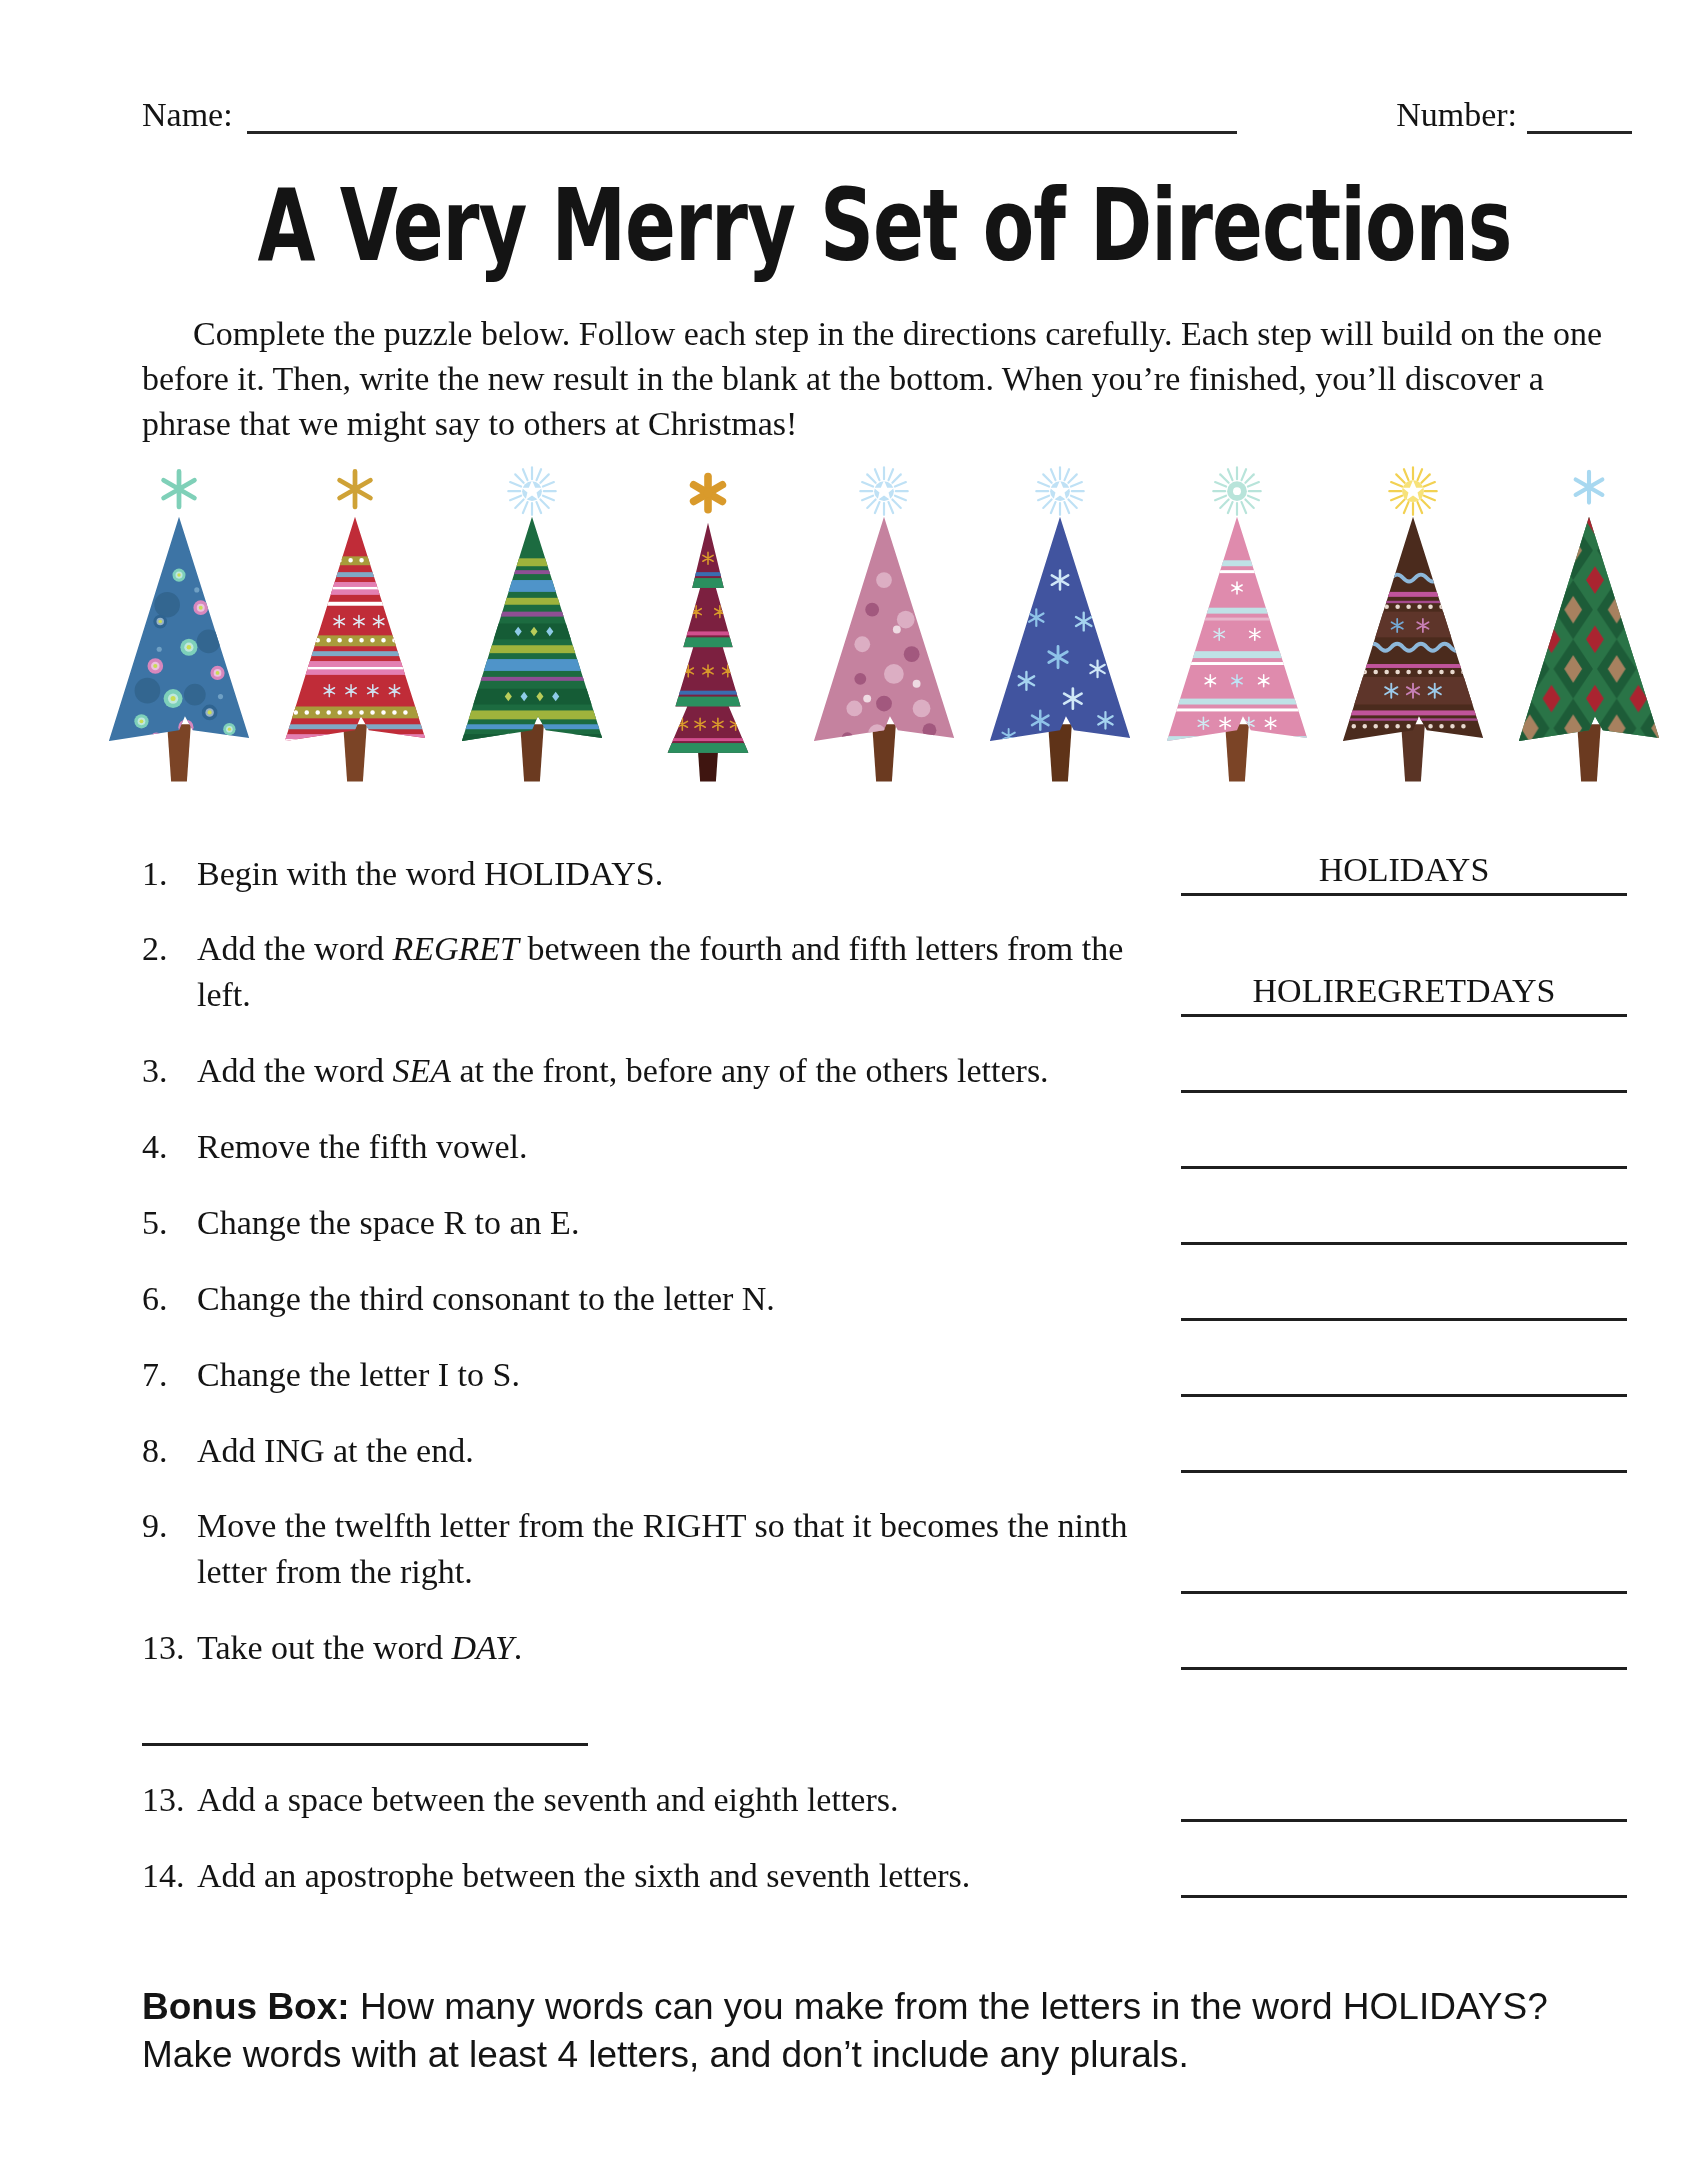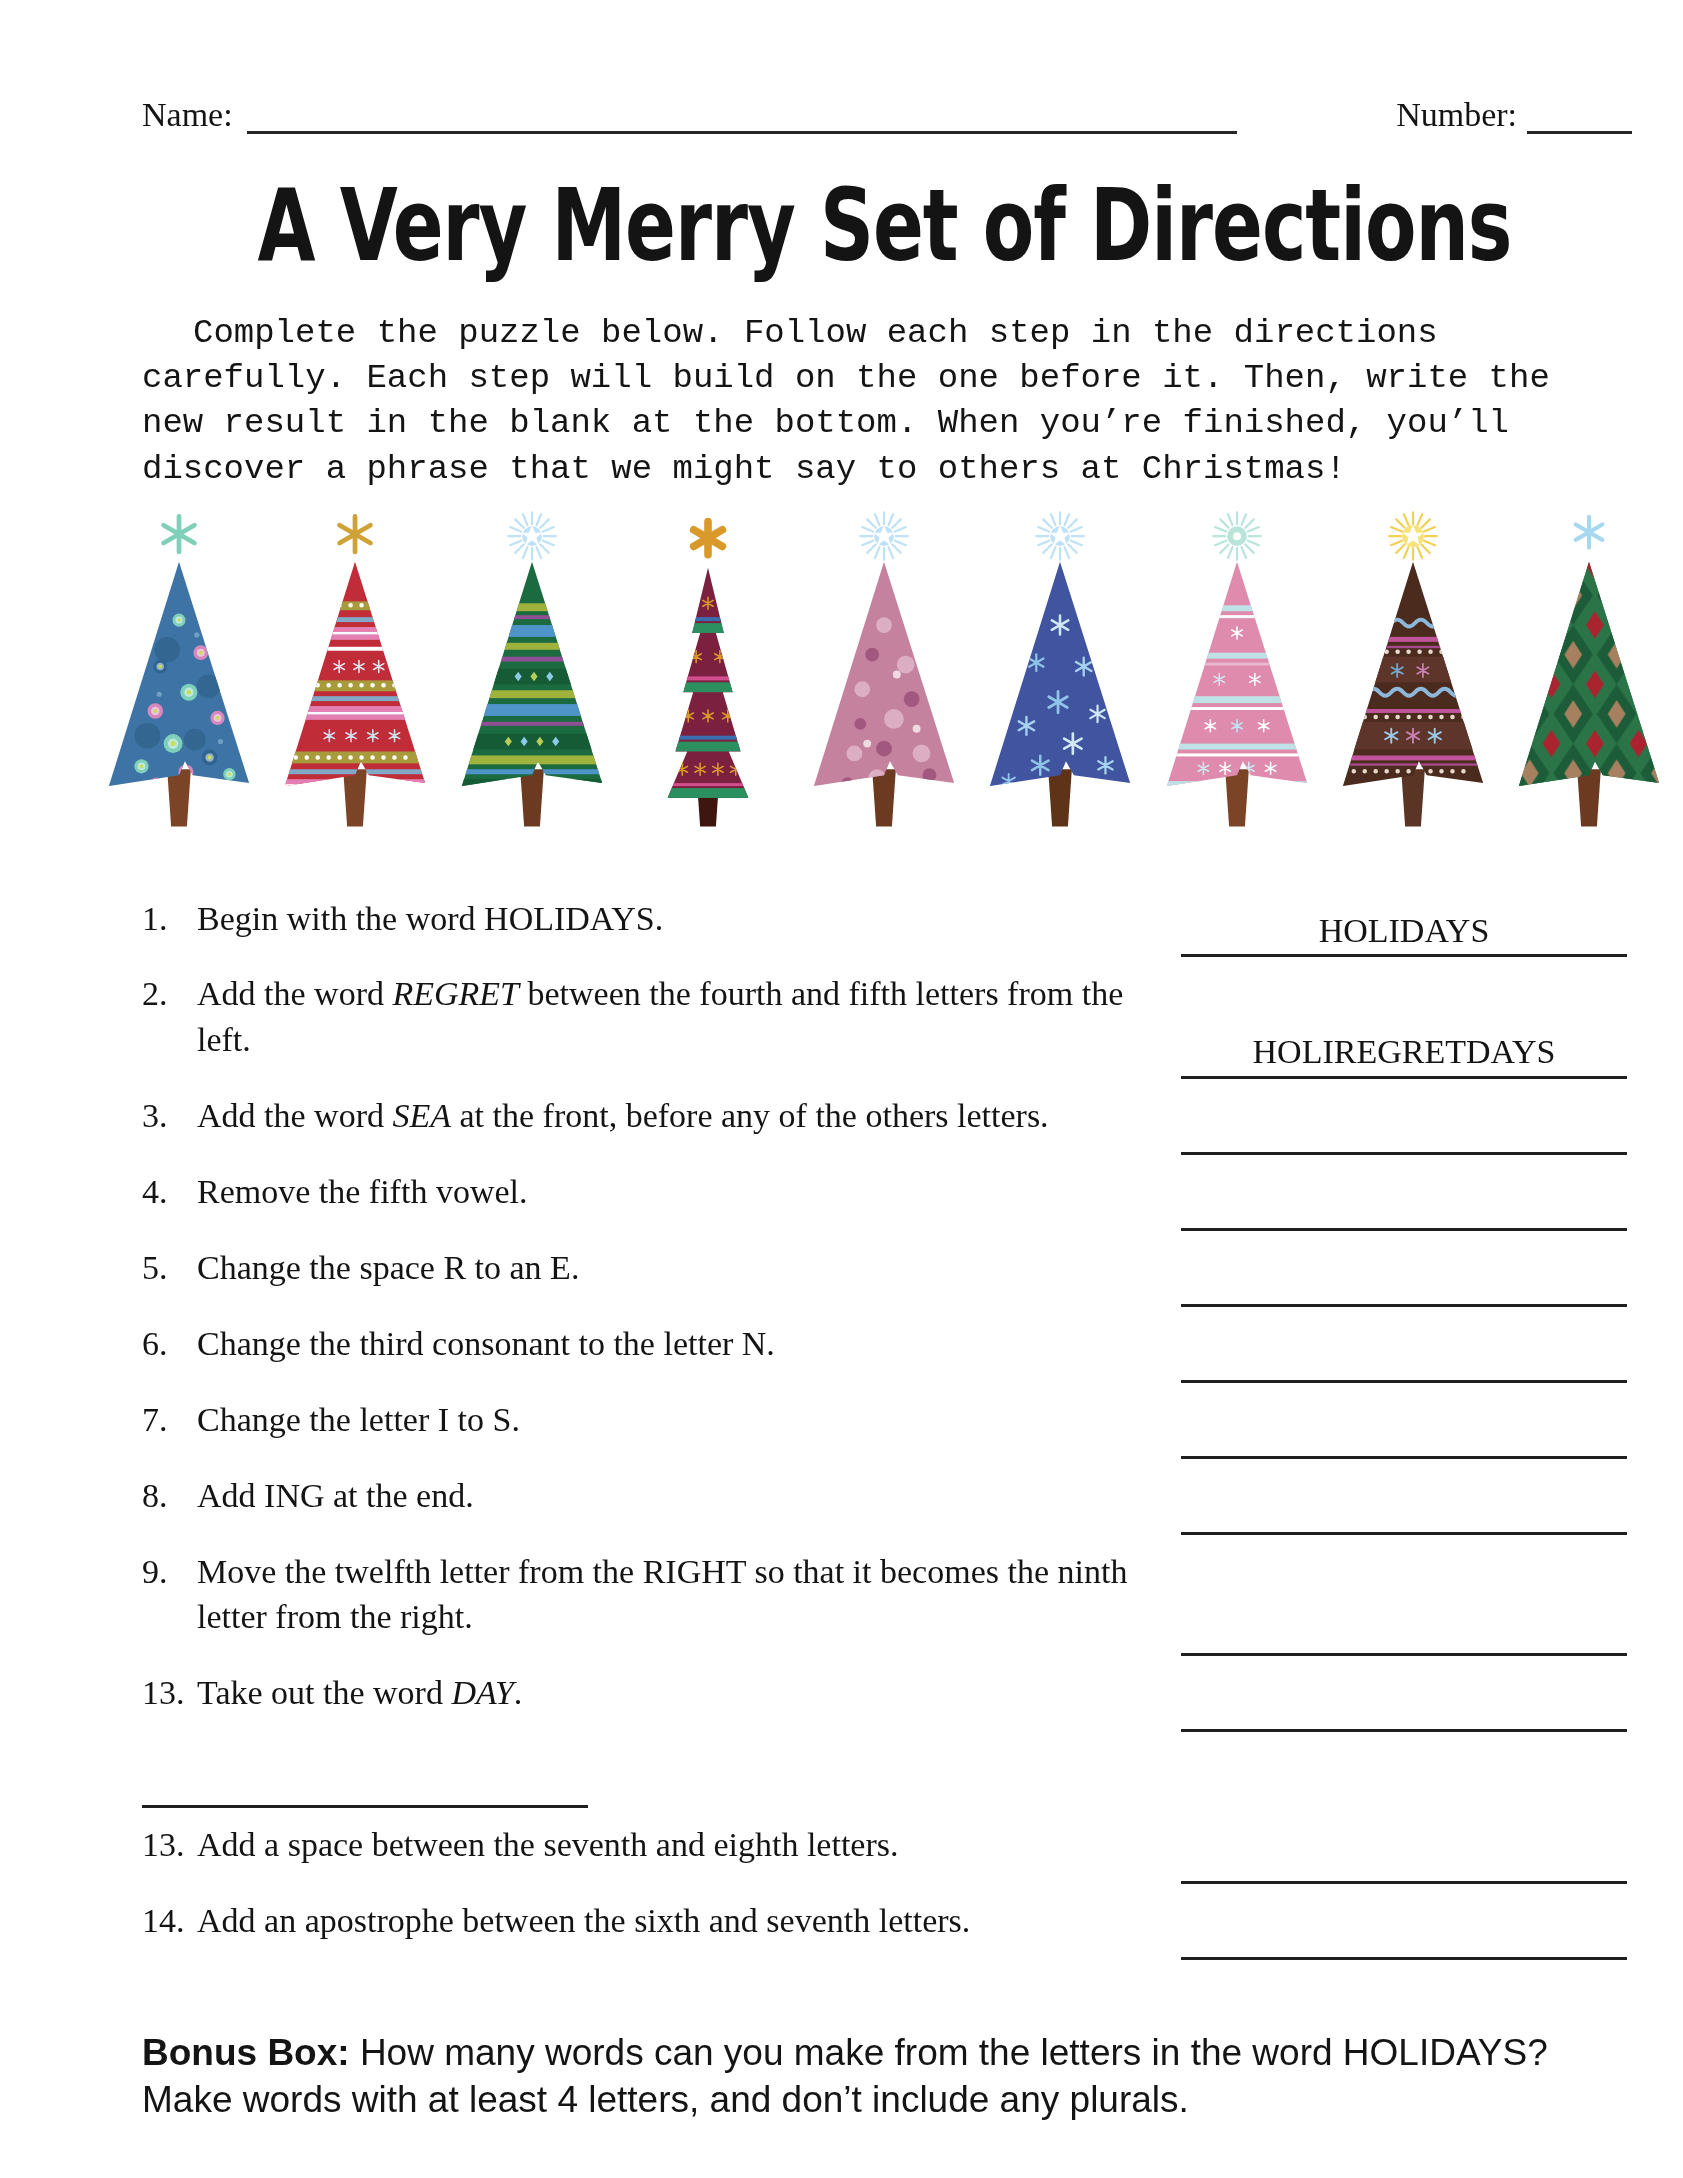--- a/index.html
+++ b/index.html
@@ -10,32 +10,32 @@
   .hlabel{white-space:nowrap;}
   .hline{border-bottom:3px solid #262626;height:36px;}
   .name-line{flex:0 0 990px;margin-left:14px;}
   .hspacer{flex:1;}
   .num-line{flex:0 0 105px;margin-left:10px;}
   
   .title{margin:34px 0 0 0;text-align:center;font-family:"DejaVu Sans",sans-serif;
          font-weight:bold;font-size:75px;letter-spacing:-1px;
          transform:scaleY(1.32);transform-origin:top center;}
   
-  .intro{margin:55px 99px 12px 99px;font-size:34px;line-height:1.33;text-indent:51px;font-family:Liberation Mono, monospace;}
+  .intro{margin:55px 99px 12px 99px;font-size:34px;line-height:1.33;text-indent:51px;}
   
   .trees{margin-top:14px;display:flex;justify-content:space-between;padding:0 55px;}
   svg.tree{width:163px;height:327px;flex:0 0 auto;}
   
   .steps{margin:59px 99px 0 99px;}
   .step-row{display:flex;align-items:flex-end;margin-bottom:30px;font-size:34px;line-height:1.34;}
   .step-text{flex:1;display:flex;padding-right:28px;}
   .step-num{flex:0 0 55px;}
   .step-body{flex:1;}
   .blank{flex:0 0 446px;border-bottom:3px solid #1f1f1f;text-align:center;
-         padding-bottom:1px;position:relative;top:16px;min-height:42px;}
+         padding-bottom:1px;position:relative;top:0;min-height:42px;}
   .answer{font-size:34px;}
   
   .bonus{margin:85px 99px 0 99px;font-family:"Liberation Sans",sans-serif;
          font-size:37px;line-height:1.29;max-width:1490px;}
   .bonus b{font-weight:bold;}
 </style>
 </head>
 <body>
 
 <svg width="0" height="0" style="position:absolute" aria-hidden="true">

